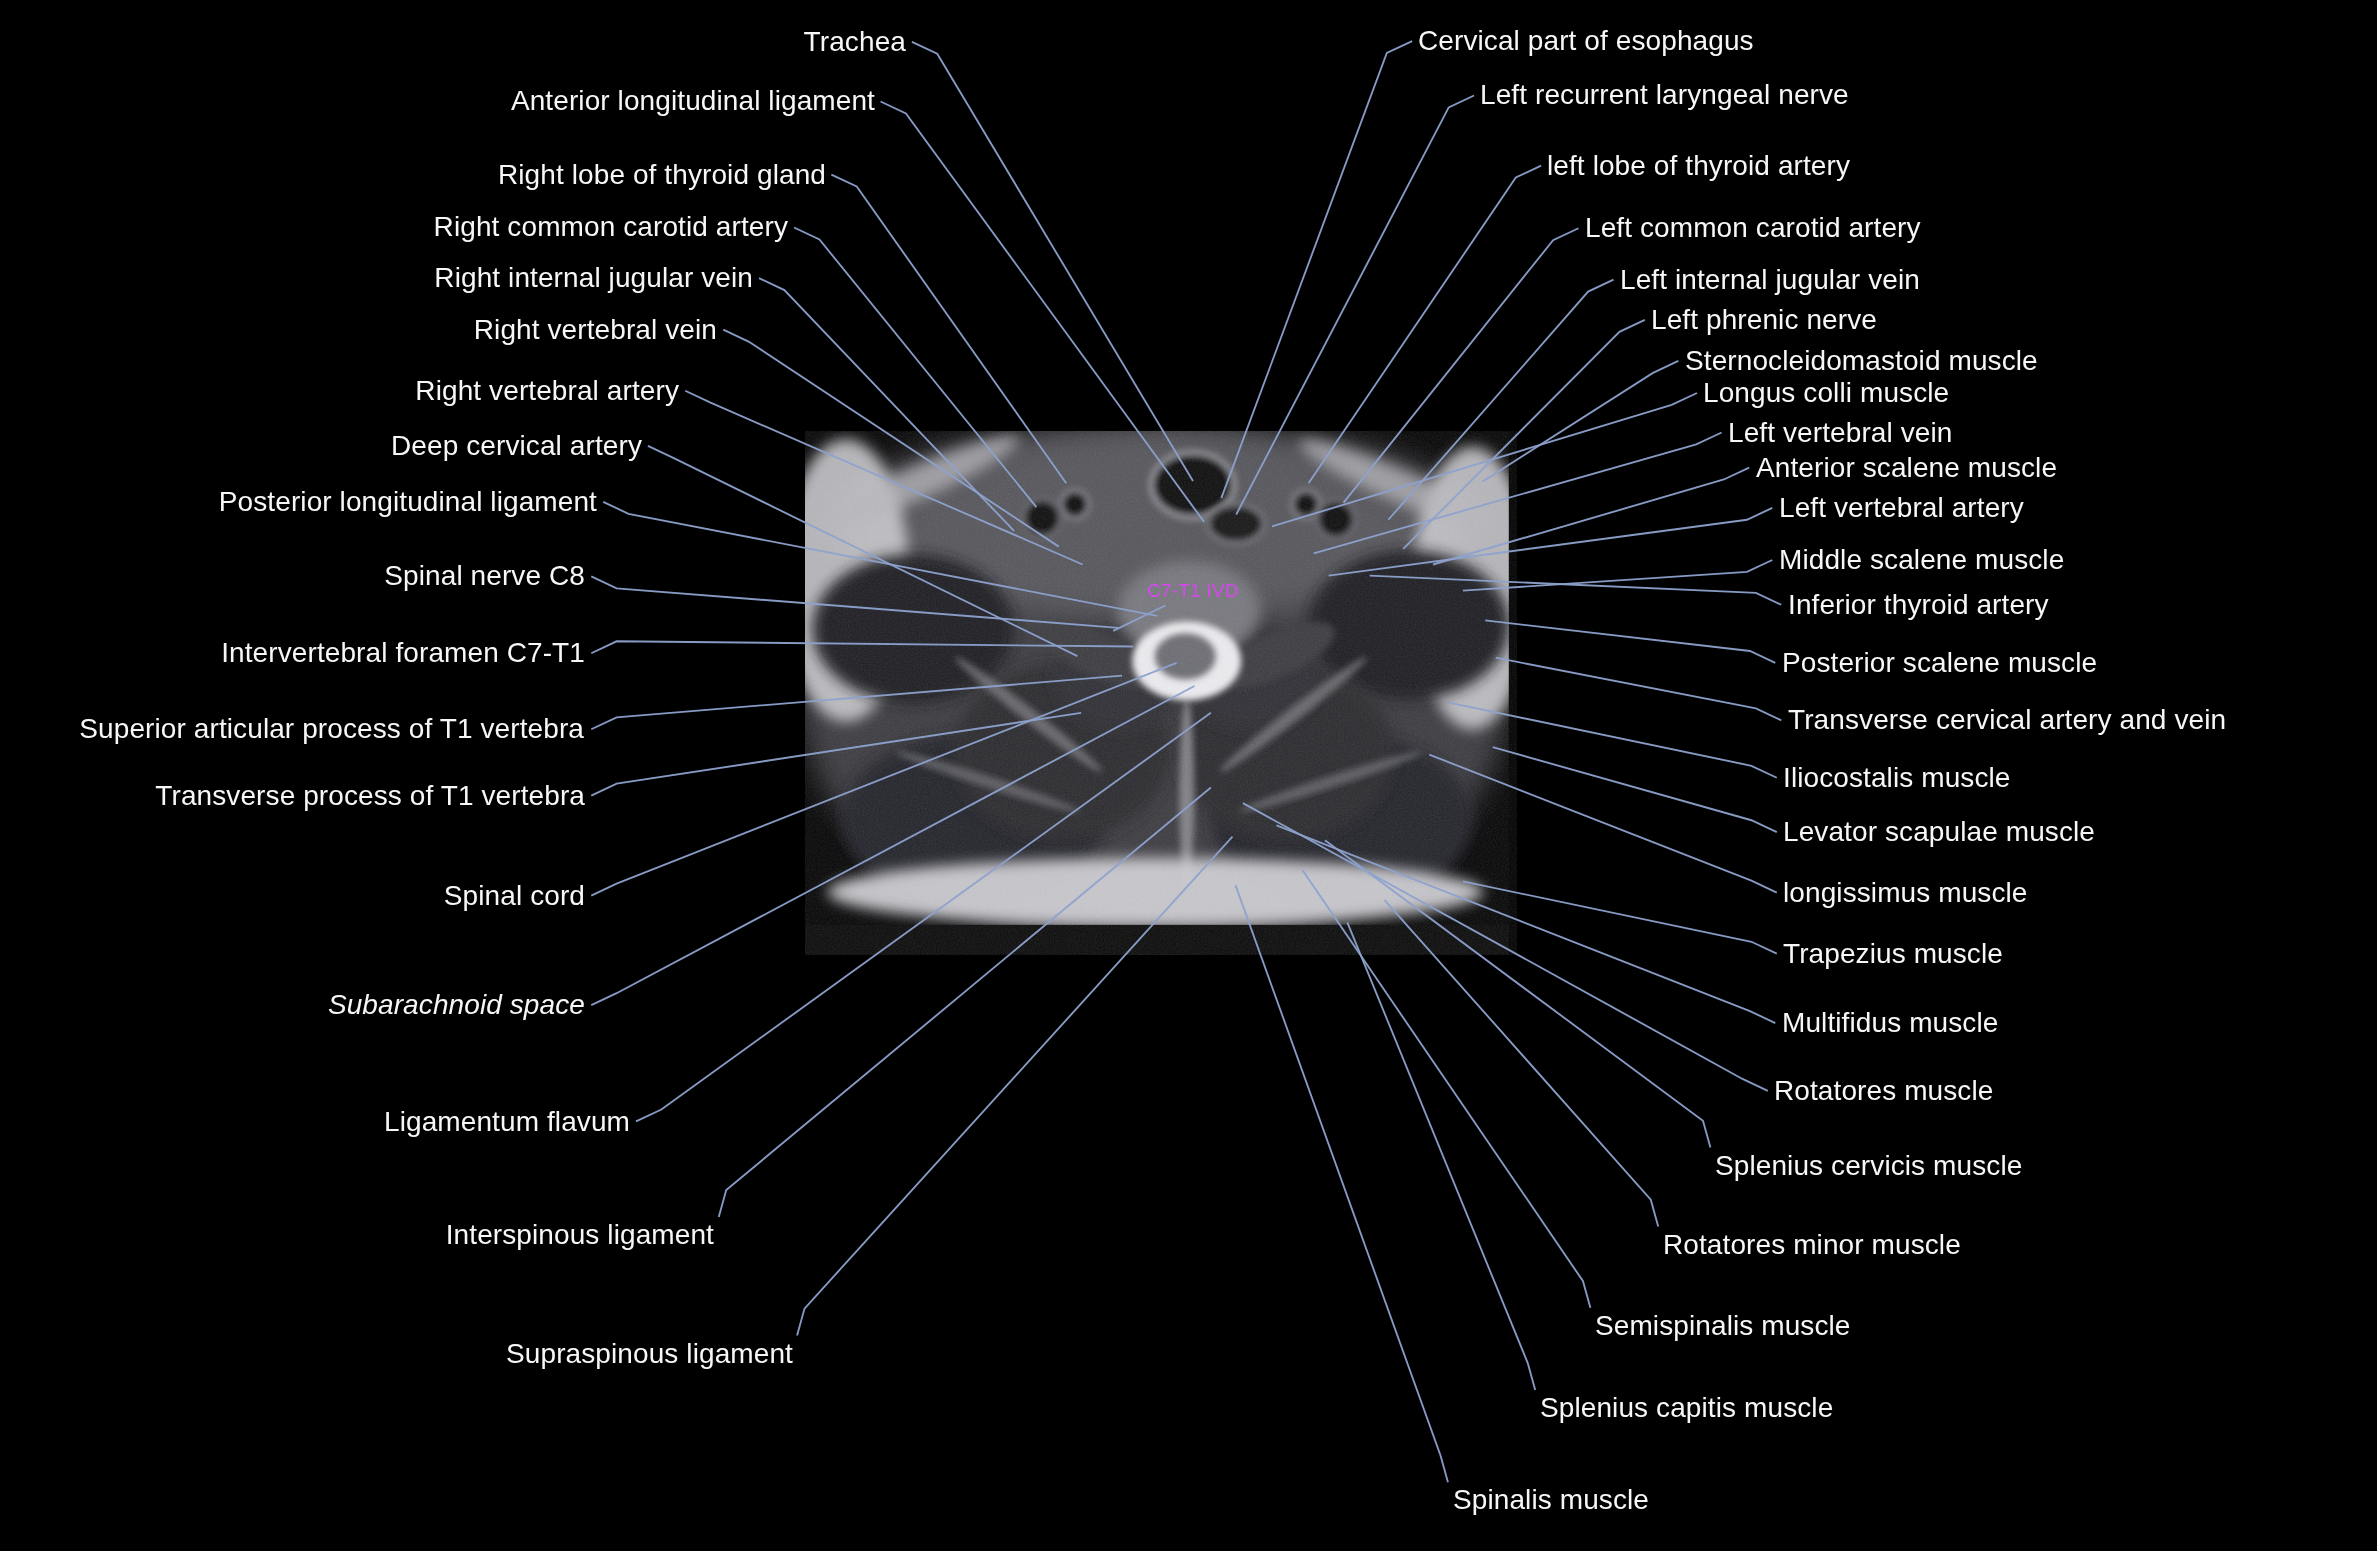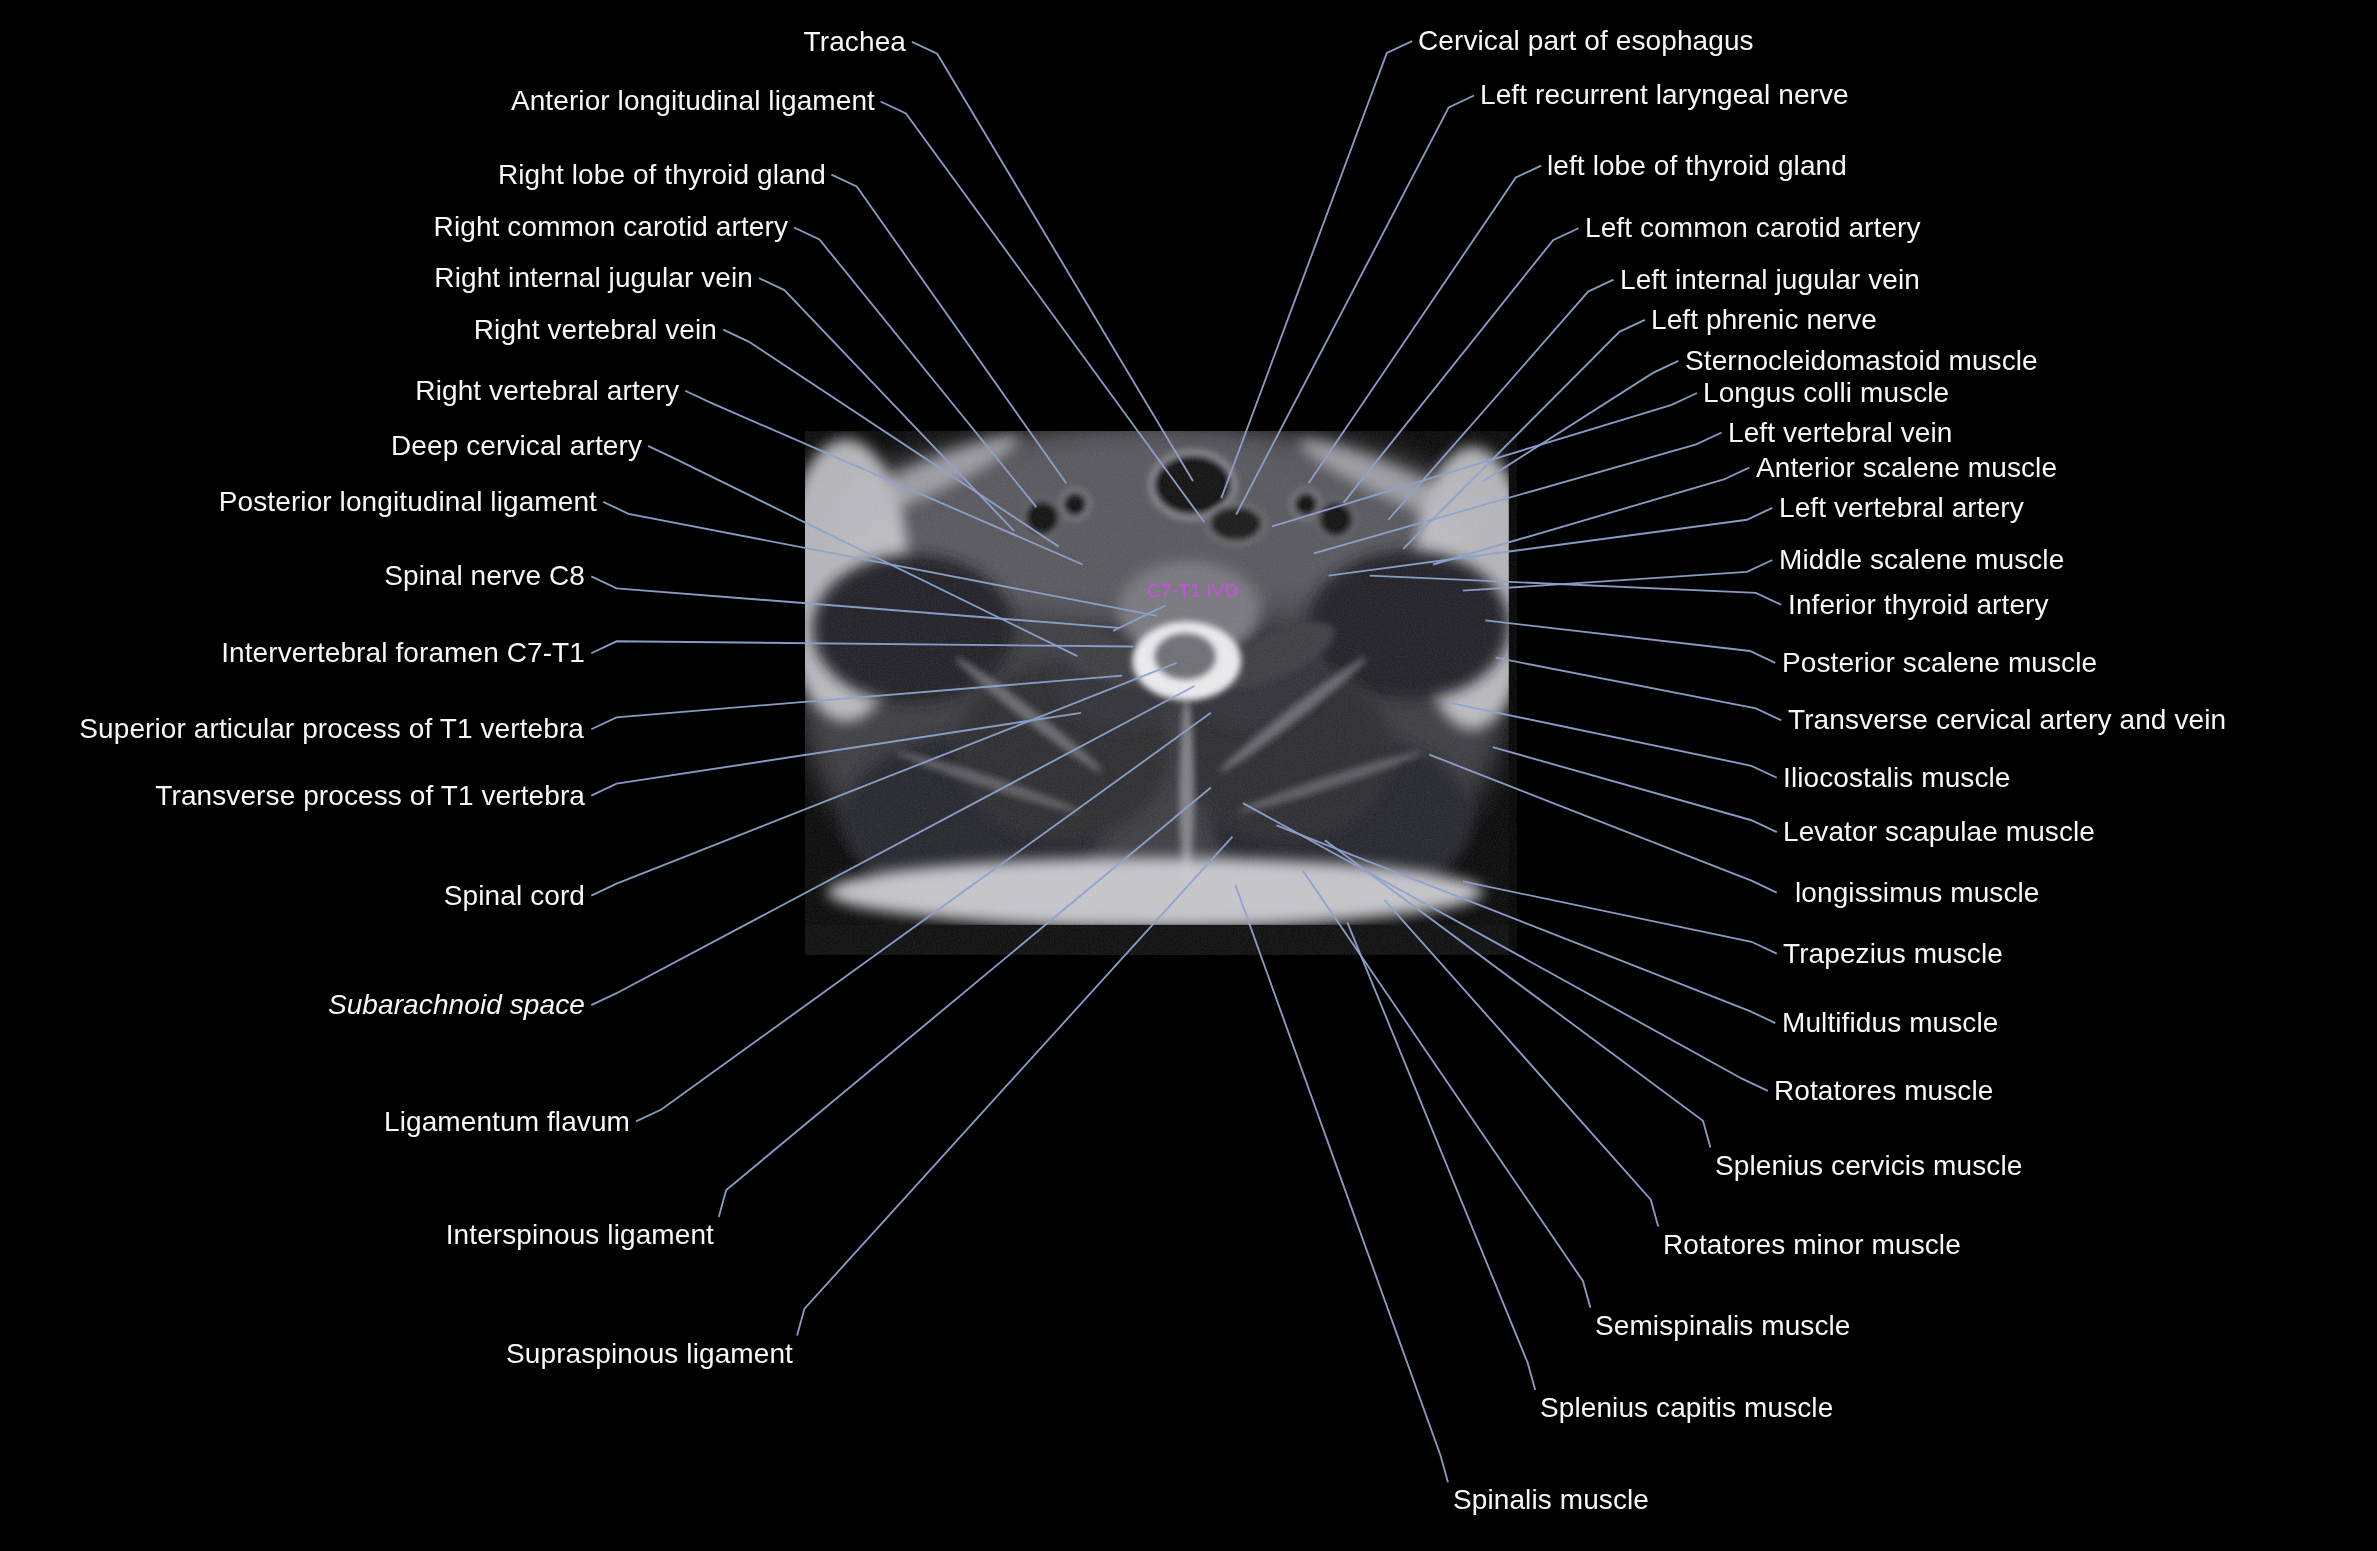--- a/index.html
+++ b/index.html
@@ -175,36 +175,36 @@
       <div class="anatomy-label side-left" style="left: 585px; top: 653px;">Intervertebral foramen C7-T1</div>
       <div class="anatomy-label side-left" style="left: 554px; top: 729px; margin-left: 30px;">Superior articular process of T1 vertebra</div>
       <div class="anatomy-label side-left" style="left: 585px; top: 796px;">Transverse process of T1 vertebra</div>
       <div class="anatomy-label side-left" style="left: 585px; top: 896px;">Spinal cord</div>
       <div class="anatomy-label side-left" style="left: 585px; top: 1005px; font-style: italic;">Subarachnoid space</div>
       <div class="anatomy-label side-left" style="left: 630px; top: 1122px;">Ligamentum flavum</div>
       <div class="anatomy-label side-left" style="left: 714px; top: 1235px;">Interspinous ligament</div>
       <div class="anatomy-label side-left" style="left: 793px; top: 1354px;">Supraspinous ligament</div>
       <div class="anatomy-label side-right" style="left: 1418px; top: 41px;">Cervical part of esophagus</div>
       <div class="anatomy-label side-right" style="left: 1480px; top: 95px;">Left recurrent laryngeal nerve</div>
-      <div class="anatomy-label side-right" style="left: 1547px; top: 166px;">left lobe of thyroid gland</div>
+      <div class="anatomy-label side-right" style="left: 1547px; top: 166px;">left lobe of thyroid artery</div>
       <div class="anatomy-label side-right" style="left: 1585px; top: 228px;">Left common carotid artery</div>
       <div class="anatomy-label side-right" style="left: 1620px; top: 280px;">Left internal jugular vein</div>
       <div class="anatomy-label side-right" style="left: 1651px; top: 320px;">Left phrenic nerve</div>
       <div class="anatomy-label side-right" style="left: 1685px; top: 361px;">Sternocleidomastoid muscle</div>
       <div class="anatomy-label side-right" style="left: 1703px; top: 393px;">Longus colli muscle</div>
       <div class="anatomy-label side-right" style="left: 1728px; top: 433px;">Left vertebral vein</div>
       <div class="anatomy-label side-right" style="left: 1756px; top: 468px;">Anterior scalene muscle</div>
       <div class="anatomy-label side-right" style="left: 1779px; top: 508px;">Left vertebral artery</div>
       <div class="anatomy-label side-right" style="left: 1779px; top: 560px;">Middle scalene muscle</div>
       <div class="anatomy-label side-right" style="left: 1788px; top: 605px;">Inferior thyroid artery</div>
       <div class="anatomy-label side-right" style="left: 1782px; top: 663px;">Posterior scalene muscle</div>
       <div class="anatomy-label side-right" style="left: 1788px; top: 720px;">Transverse cervical artery and vein</div>
       <div class="anatomy-label side-right" style="left: 1783px; top: 778px;">Iliocostalis muscle</div>
       <div class="anatomy-label side-right" style="left: 1783px; top: 832px;">Levator scapulae muscle</div>
-      <div class="anatomy-label side-right" style="left: 1783px; top: 893px; margin-left: 12px;">longissimus muscle</div>
+      <div class="anatomy-label side-right" style="left: 1783px; top: 893px;">longissimus muscle</div>
       <div class="anatomy-label side-right" style="left: 1783px; top: 954px;">Trapezius muscle</div>
       <div class="anatomy-label side-right" style="left: 1782px; top: 1023px;">Multifidus muscle</div>
       <div class="anatomy-label side-right" style="left: 1774px; top: 1091px;">Rotatores muscle</div>
       <div class="anatomy-label side-right" style="left: 1715px; top: 1166px;">Splenius cervicis muscle</div>
       <div class="anatomy-label side-right" style="left: 1663px; top: 1245px;">Rotatores minor muscle</div>
       <div class="anatomy-label side-right" style="left: 1595px; top: 1326px;">Semispinalis muscle</div>
       <div class="anatomy-label side-right" style="left: 1540px; top: 1408px;">Splenius capitis muscle</div>
       <div class="anatomy-label side-right" style="left: 1453px; top: 1500px;">Spinalis muscle</div>
     </div>
 

